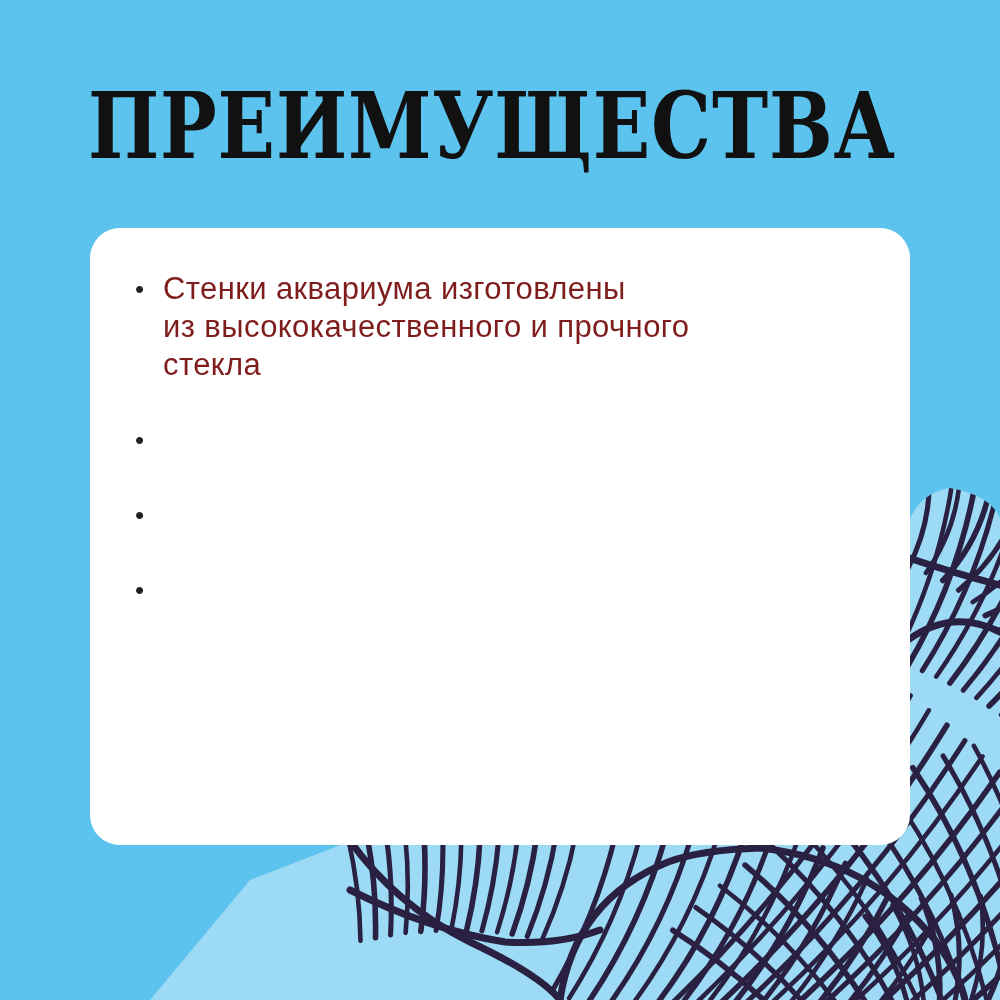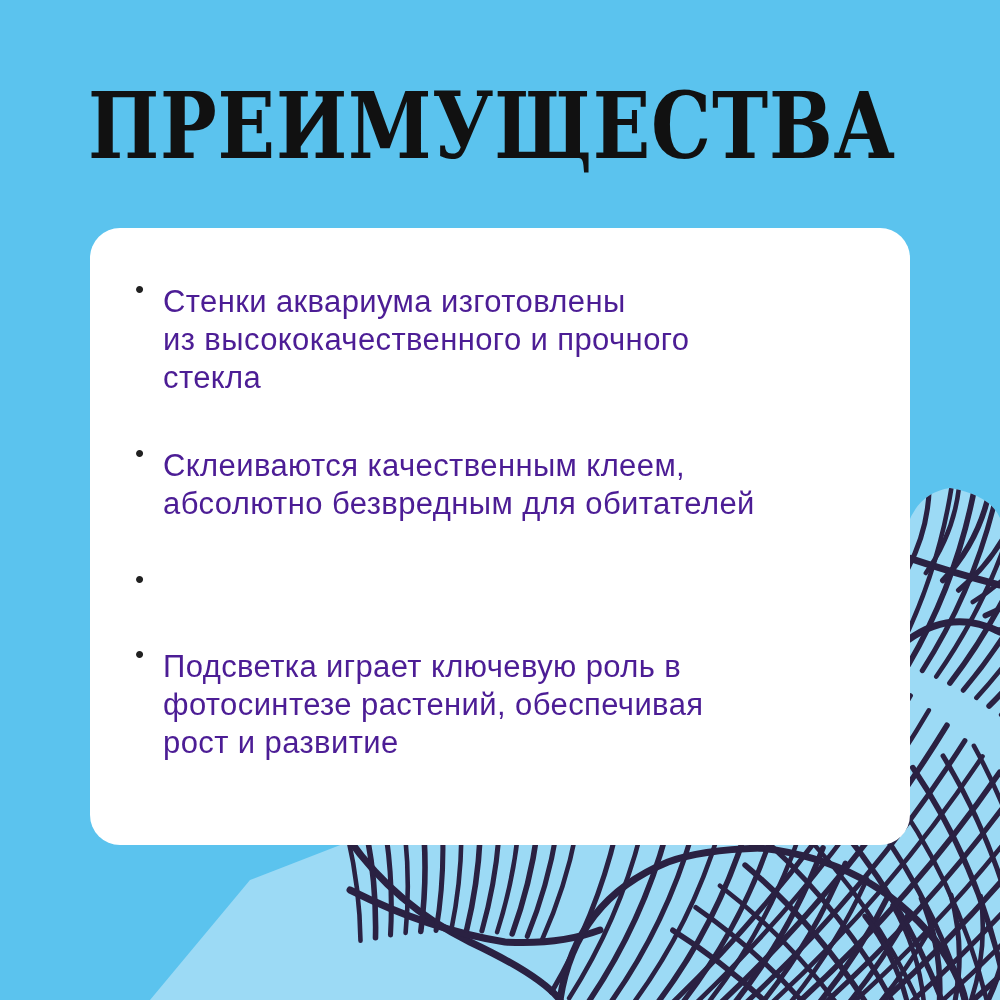--- a/index.html
+++ b/index.html
@@ -49,23 +49,22 @@
     width: 28px;
     flex: 0 0 28px;
     font-size: 26px;
     line-height: 38px;
     color: #212121;
   }
   .btext {
     font-size: 31px;
     line-height: 38px;
     letter-spacing: 0.4px;
-    color: #4c1d95;
+    color: #7f1d1d;
     white-space: pre-line;
-    margin-top: 13px;
   }
 </style>
 </head>
 <body>
 
 <h1 class="title">ПРЕИМУЩЕСТВА</h1>
 
 <svg class="decor" viewBox="0 0 1000 1000" xmlns="http://www.w3.org/2000/svg" aria-hidden="true">
   <defs>
     <clipPath id="blobClip">
@@ -164,25 +163,20 @@
 
 <div class="card">
   <div class="bullet">
     <span class="dot">•</span>
     <p class="btext">Стенки аквариума изготовлены
 из высококачественного и прочного
 стекла</p>
   </div>
   <div class="bullet">
     <span class="dot">•</span>
-    <p class="btext">Склеиваются качественным клеем,
-абсолютно безвредным для обитателей</p>
   </div>
   <div class="bullet">
     <span class="dot">•</span>
   </div>
   <div class="bullet">
     <span class="dot">•</span>
-    <p class="btext">Подсветка играет ключевую роль в
-фотосинтезе растений, обеспечивая
-рост и развитие</p>
   </div>
 </div>
 
 </body></html>

